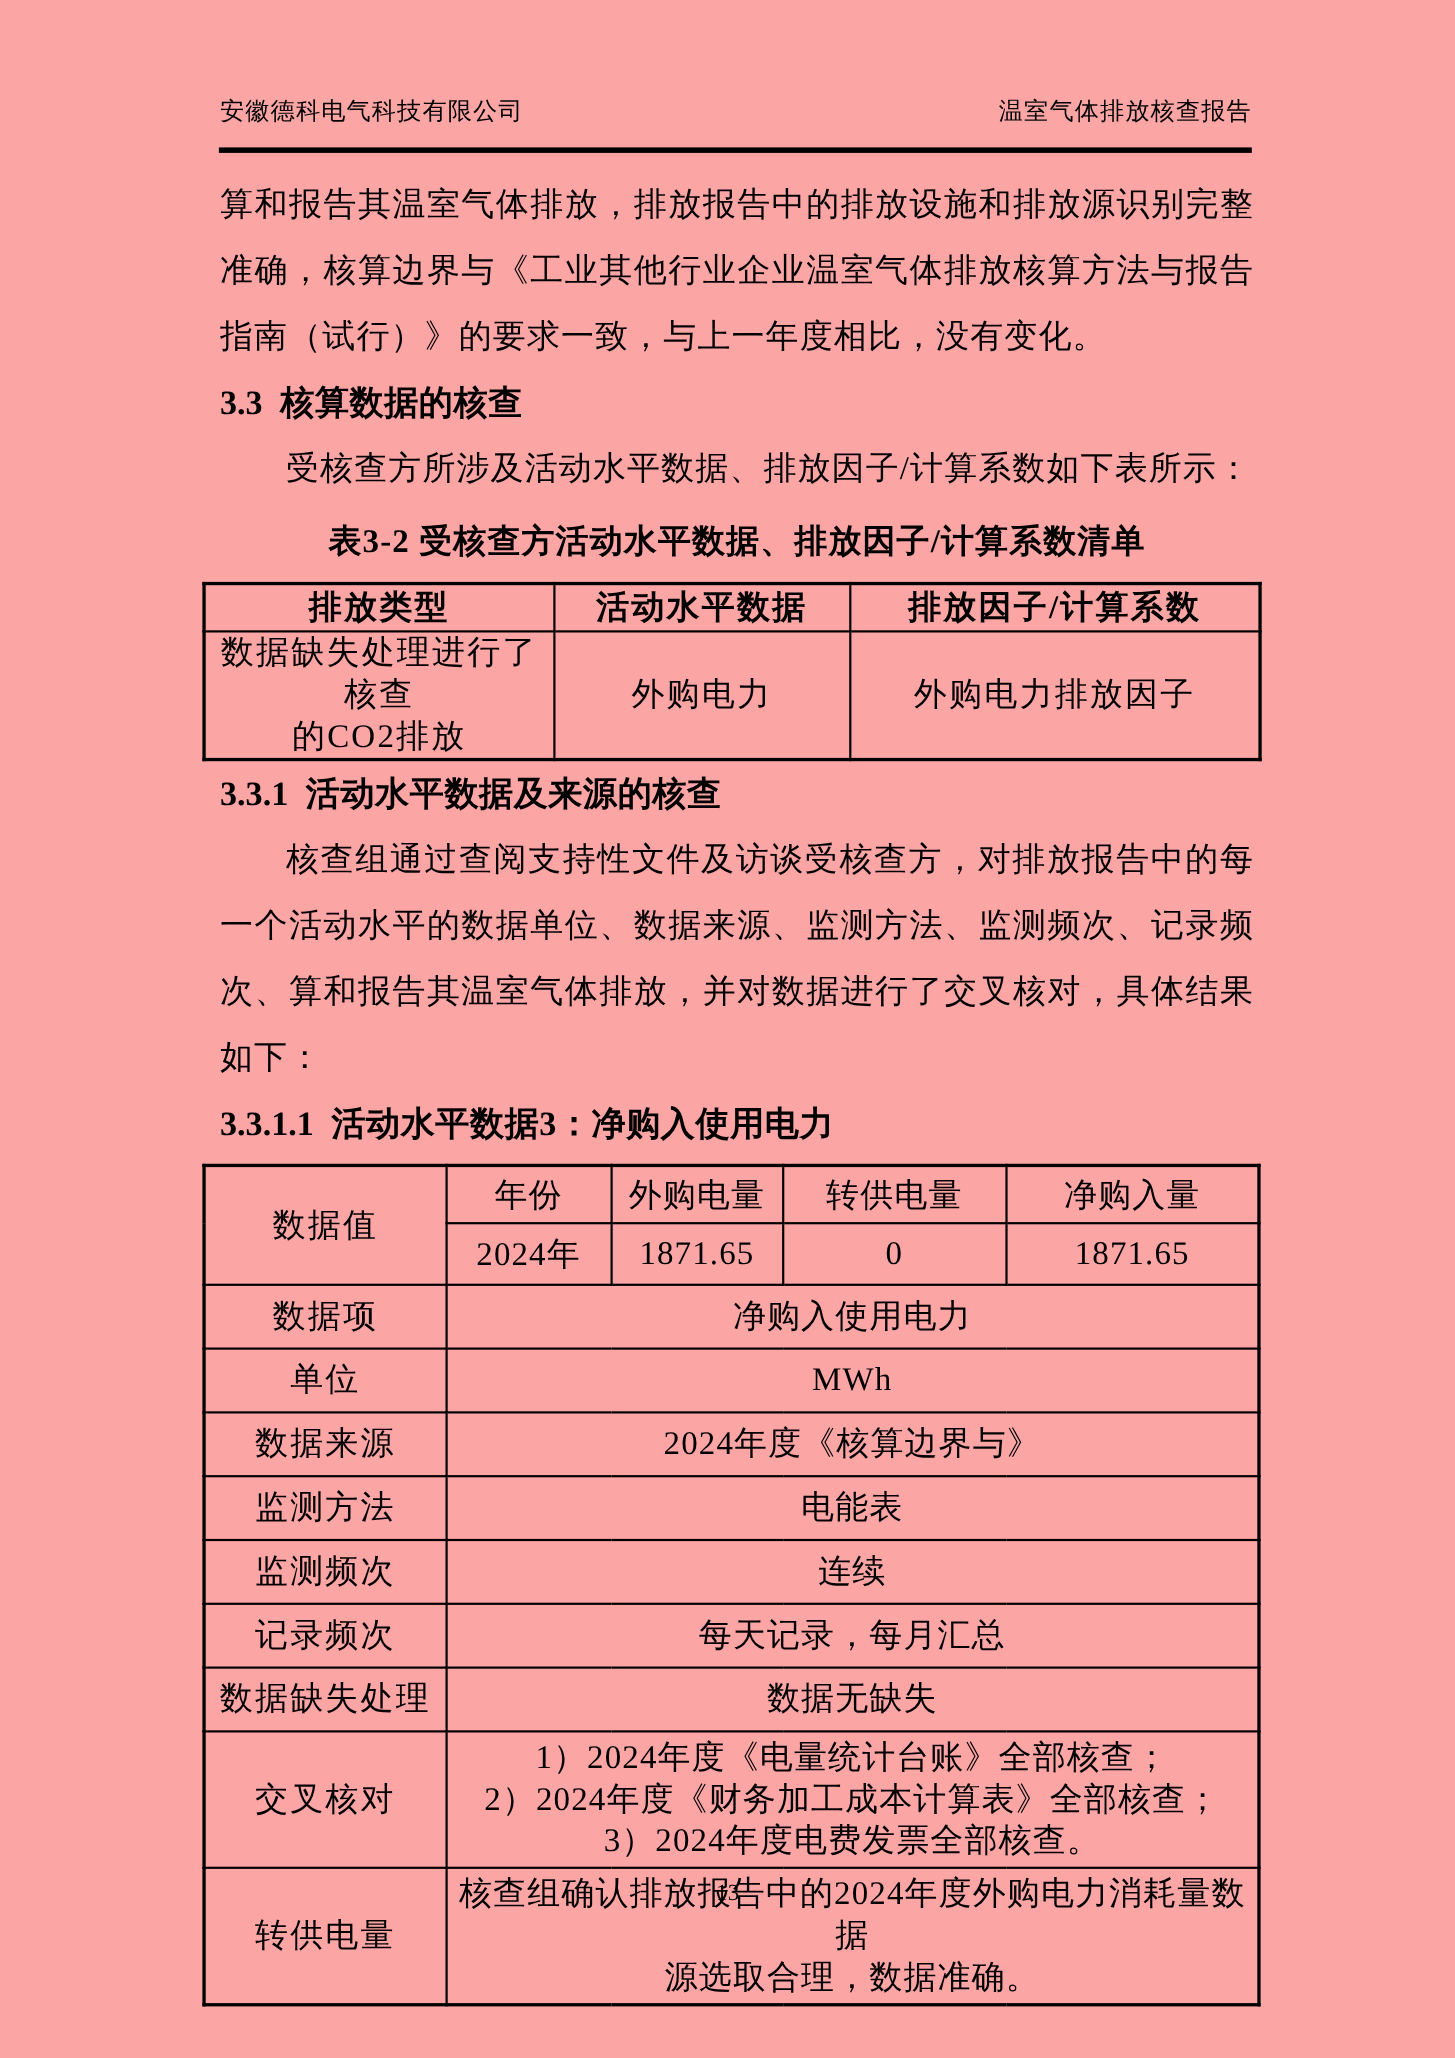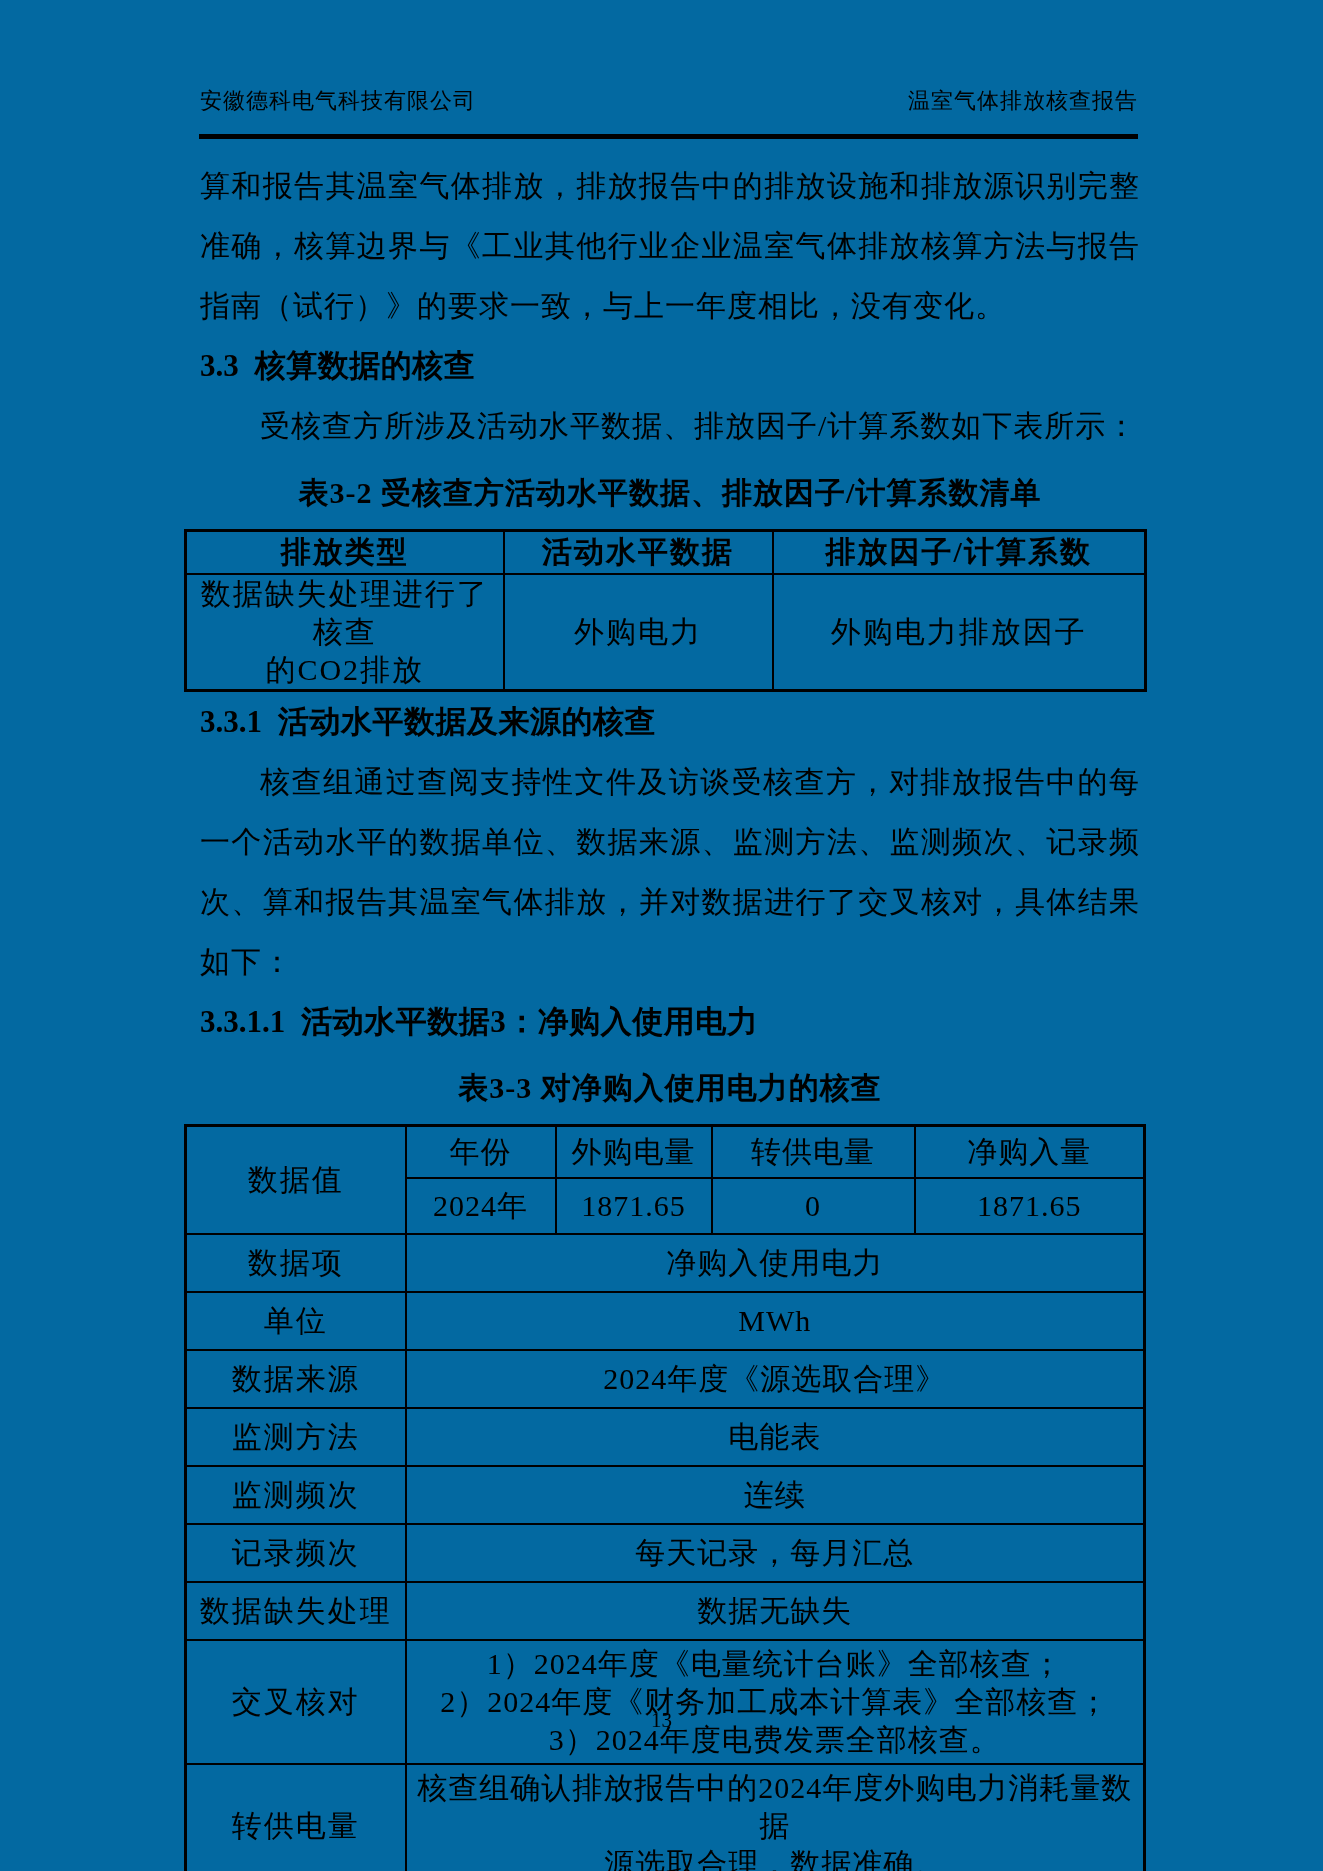--- a/index.html
+++ b/index.html
@@ -1,21 +1,21 @@
 <!DOCTYPE html>
 <html lang="zh"><head>
 <meta charset="utf-8">
 <style>
   html, body { margin: 0; padding: 0; background: #e8e8e8; }
   .page {
     position: relative;
     width: 1323px;
     height: 1871px;
     margin: 0 auto;
-    background: #0369a1;
+    background: #fca5a5;
     font-family: "Liberation Serif", "DejaVu Serif", serif;
     color: #000000;
     overflow: hidden;
   }
   
   .doc-header {
     position: absolute;
     top: 86px; left: 200px; right: 185px;
     display: flex;
     justify-content: space-between;
@@ -136,21 +136,20 @@
           </tr>
       </tbody>
     </table>
 
     <p class="heading"><span class="hnum">3.3.1</span><span>活动水平数据及来源的核查</span></p>
 
     <p class="para indent">核查组通过查阅支持性文件及访谈受核查方，对排放报告中的每一个活动水平的数据单位、数据来源、监测方法、监测频次、记录频次、算和报告其温室气体排放，并对数据进行了交叉核对，具体结果如下：</p>
 
     <p class="heading"><span class="hnum">3.3.1.1</span><span>活动水平数据3：净购入使用电力</span></p>
 
-    <p class="tbl-caption">表3-3 对净购入使用电力的核查</p>
 
     <table class="t33">
       <colgroup>
           <col style="width:220px">
           <col style="width:150px">
           <col style="width:156px">
           <col style="width:203px">
           <col style="width:230px">
         </colgroup>
       <tbody>
@@ -177,21 +176,21 @@
             <td class="val" colspan="4">净购入使用电力</td>
           </tr>
 
           <tr>
             <td class="lbl">单位</td>
             <td class="val" colspan="4">MWh</td>
           </tr>
 
           <tr>
             <td class="lbl">数据来源</td>
-            <td class="val" colspan="4">2024年度《源选取合理》</td>
+            <td class="val" colspan="4">2024年度《核算边界与》</td>
           </tr>
 
           <tr>
             <td class="lbl">监测方法</td>
             <td class="val" colspan="4">电能表</td>
           </tr>
 
           <tr>
             <td class="lbl">监测频次</td>
             <td class="val" colspan="4">连续</td>

